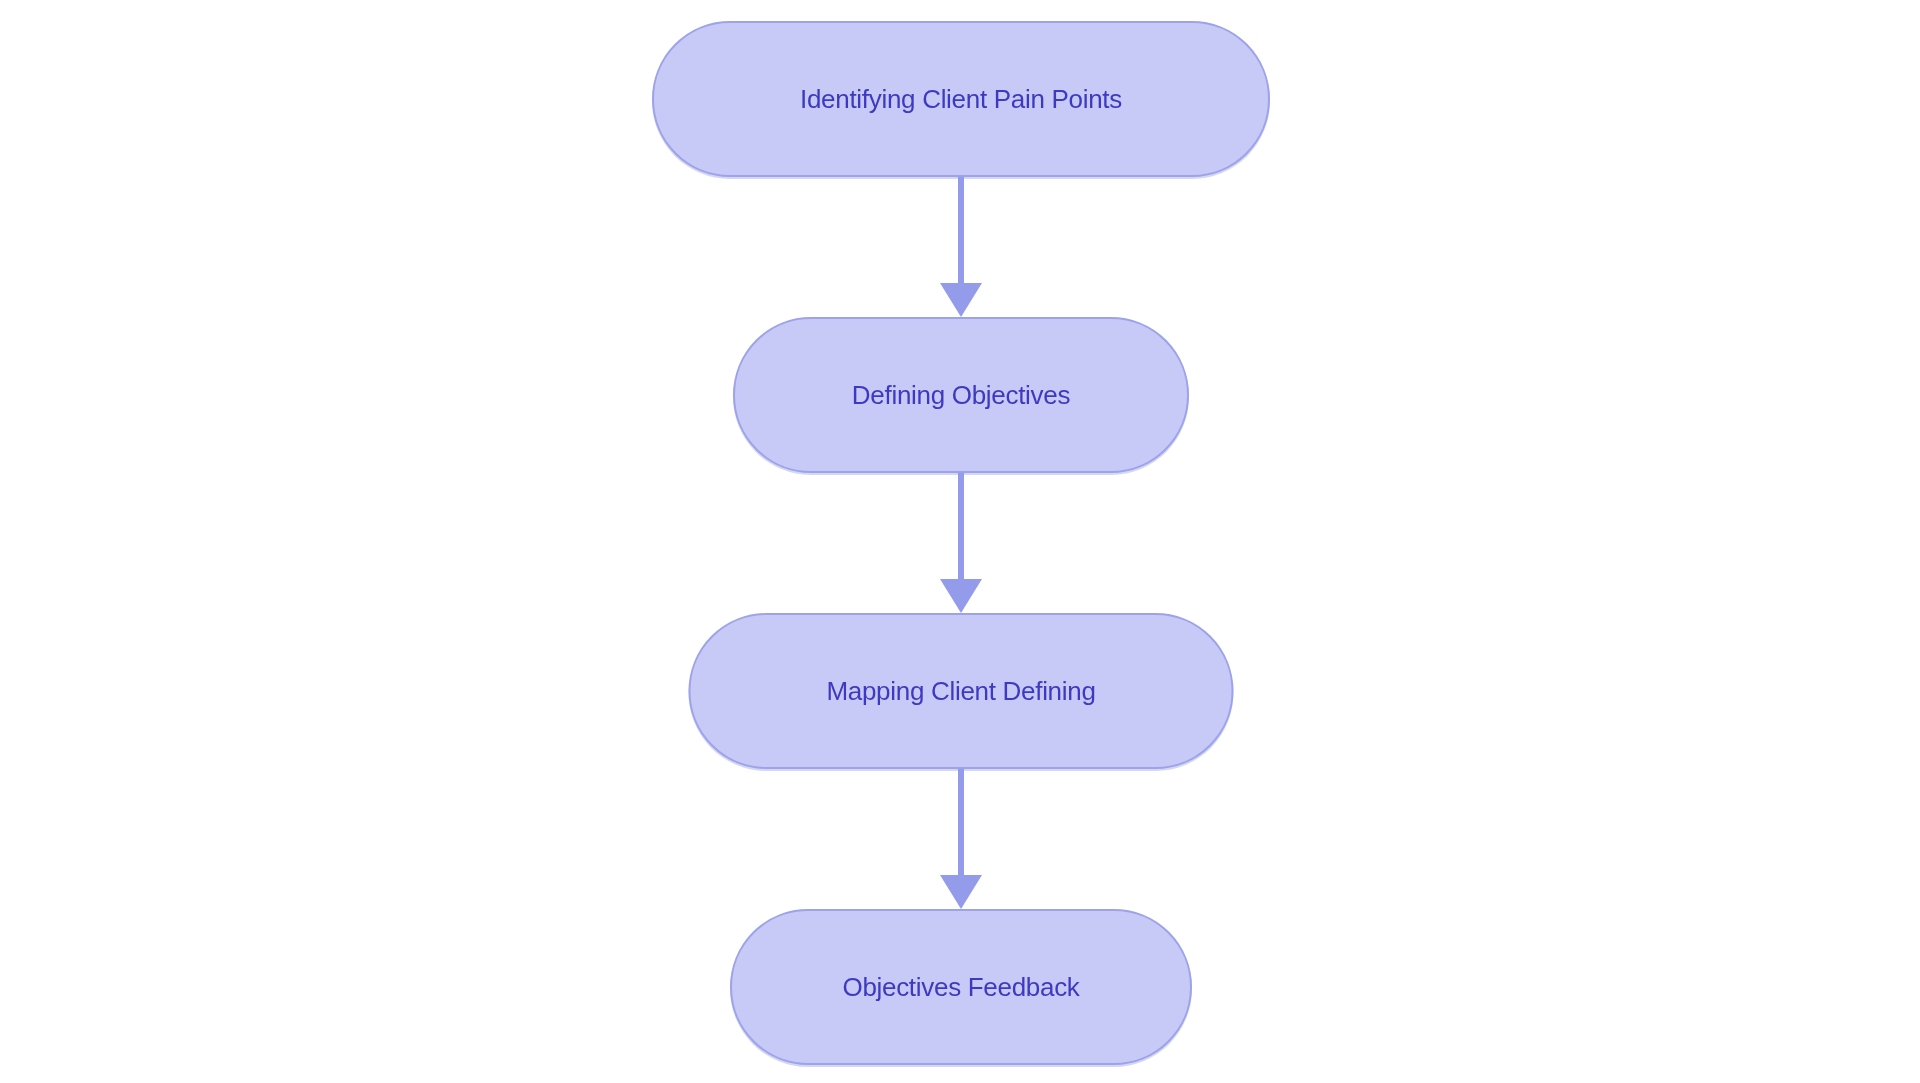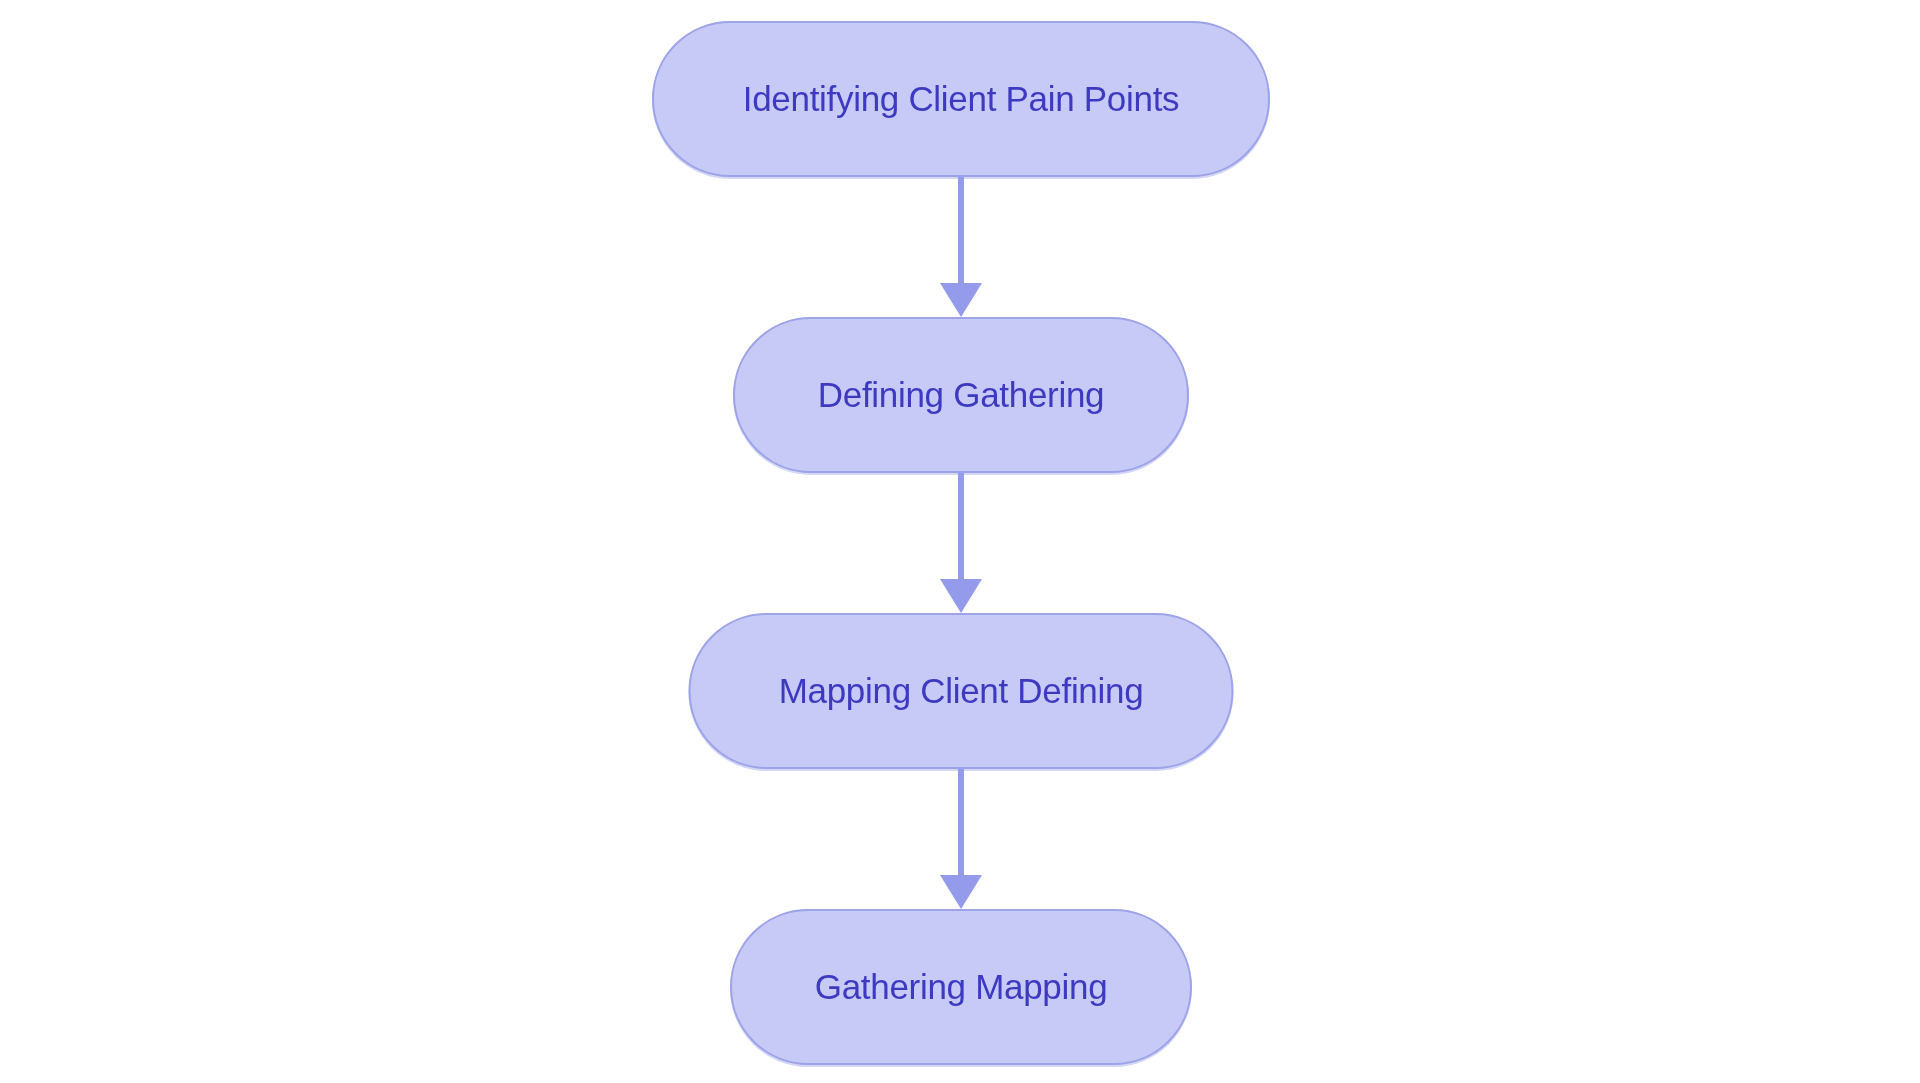--- a/index.html
+++ b/index.html
@@ -27,21 +27,21 @@
     box-sizing: border-box;
     border-radius: 78px;
     background: var(--node-fill, #c7c9f6);
     border: 2px solid var(--node-border, #9da3e9);
     box-shadow: 0 2px 0 0 rgba(157, 163, 233, 0.45);
     display: flex;
     align-items: center;
     justify-content: center;
   }
   .node-label {
-    font-size: 35px;
+    font-size: 26px;
     letter-spacing: -0.3px;
     color: var(--node-text, #3d3ac1);
     white-space: nowrap;
   }
   .node-1 { top: 21px;  width: 618px; }
   .node-2 { top: 317px; width: 456px; }
   .node-3 { top: 613px; width: 545px; }
   .node-4 { top: 909px; width: 462px; }
 
   .connector {
@@ -78,34 +78,34 @@
   <div class="node node-1">
     <span class="node-label">Identifying Client Pain Points</span>
   </div>
 
   <div class="connector connector-1">
     <div class="arrow-shaft"></div>
     <div class="arrow-head"></div>
   </div>
 
   <div class="node node-2">
-    <span class="node-label">Defining Gathering</span>
+    <span class="node-label">Defining Objectives</span>
   </div>
 
   <div class="connector connector-2">
     <div class="arrow-shaft"></div>
     <div class="arrow-head"></div>
   </div>
 
   <div class="node node-3">
     <span class="node-label">Mapping Client Defining</span>
   </div>
 
   <div class="connector connector-3">
     <div class="arrow-shaft"></div>
     <div class="arrow-head"></div>
   </div>
 
   <div class="node node-4">
-    <span class="node-label">Gathering Mapping</span>
+    <span class="node-label">Objectives Feedback</span>
   </div>
 
 </div>
 
 </body></html>

